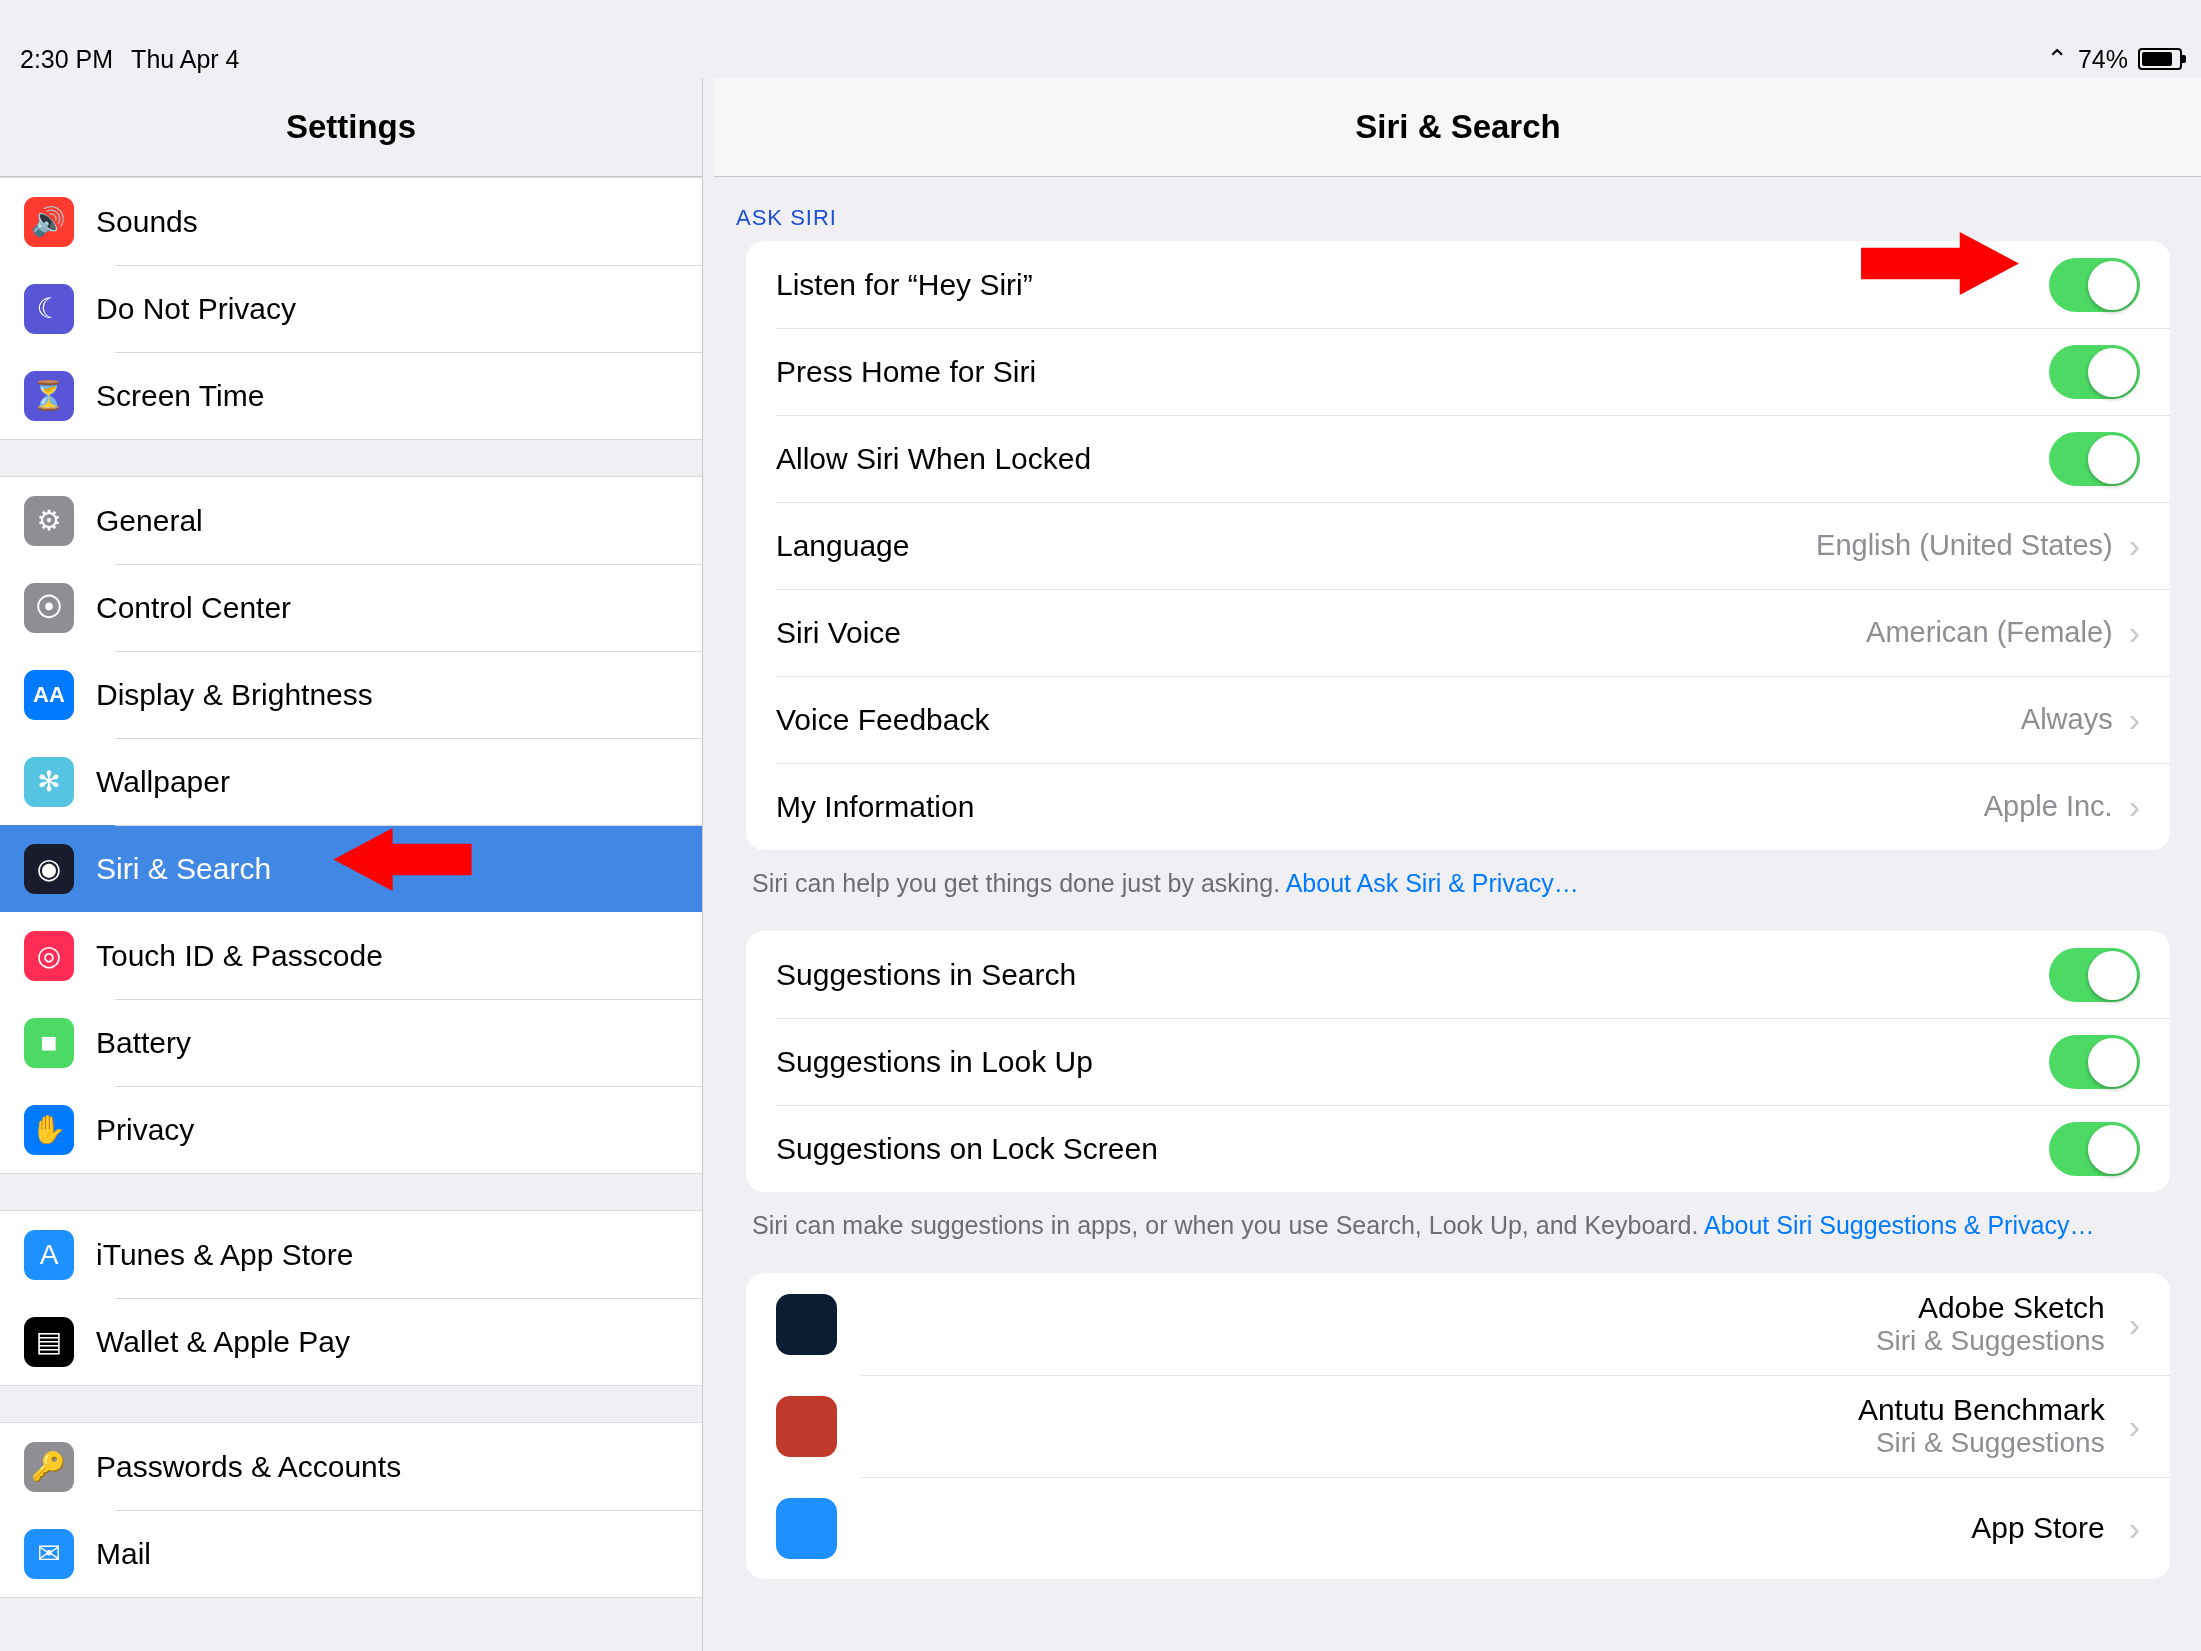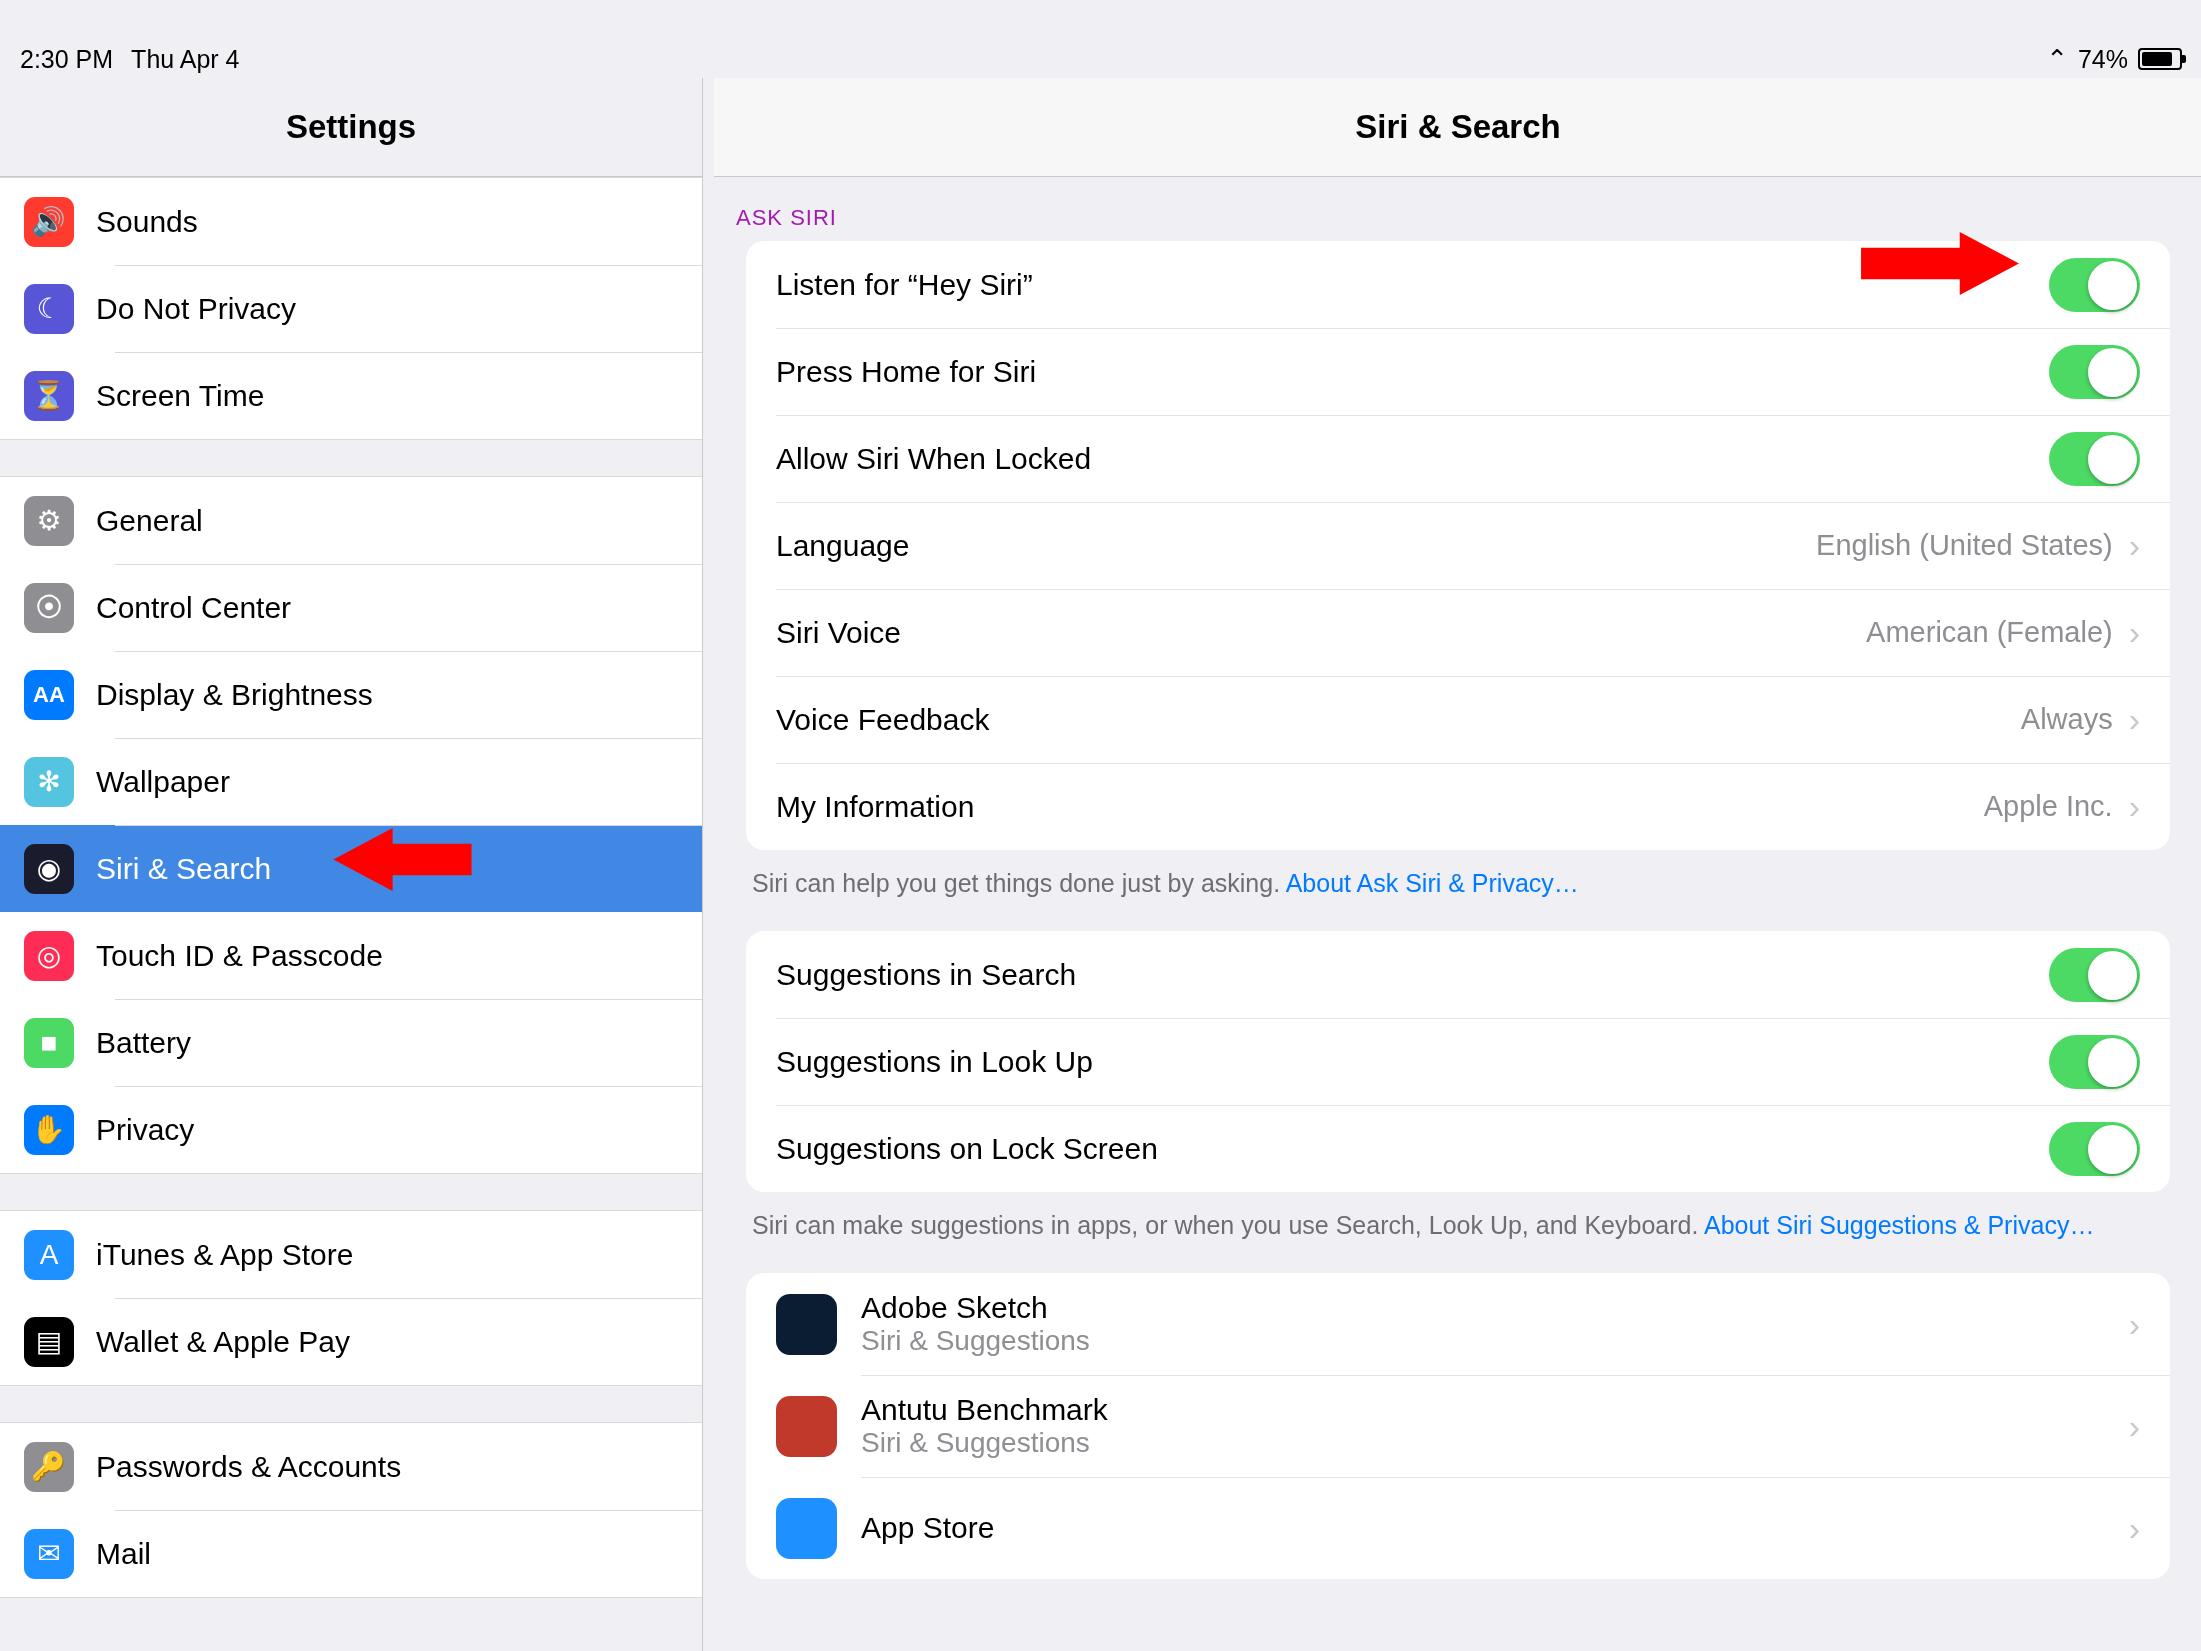--- a/index.html
+++ b/index.html
@@ -22,37 +22,37 @@
 .sidegap { height:36px; }
 
 .sidegroup { background:#fff; border-top:1px solid #d9d9d9; border-bottom:1px solid #d9d9d9; }
 .siderow { display:flex; align-items:center; gap:22px; height:87px; padding:0 24px; position:relative; }
 .siderow + .siderow::before { content:""; position:absolute; left:115px; right:0; top:0; height:1px; background:#d9d9d9; }
 .siderow.selected { background:#4088e4; color:#fff; }
 .siderow.selected + .siderow::before { display:none; }
 .sideicon { width:50px; height:50px; border-radius:11px; flex-shrink:0; display:flex; align-items:center; justify-content:center; color:#fff; font-size:28px; }
 .sidelabel { font-size:30px; }
 
-.secthead { font-size:22px; color:#a21caf; padding:28px 22px 10px; text-transform:uppercase; letter-spacing:1px; }
+.secthead { font-size:22px; color:#1d4ed8; padding:28px 22px 10px; text-transform:uppercase; letter-spacing:1px; }
 .detgroup { background:#fff; border-radius:18px; margin:0 32px; overflow:hidden; }
 .detrow { display:flex; align-items:center; justify-content:space-between; min-height:87px; padding:0 30px; position:relative; }
 .detrow + .detrow::before { content:""; position:absolute; left:30px; right:0; top:0; height:1px; background:#e3e3e3; }
 .detlabel { font-size:30px; }
 .detval { color:#8e8e93; font-size:29px; margin-left:auto; margin-right:16px; }
 .chev { color:#c7c7cc; font-size:34px; font-weight:400; }
 
 .toggle { width:91px; height:54px; border-radius:54px; position:relative; flex-shrink:0; }
 .toggle .knob { position:absolute; top:3px; width:49px; height:49px; border-radius:50%; background:#fff; box-shadow:0 2px 4px rgba(0,0,0,.3); }
 .toggle.on { background:#4cd964; }
 .toggle.on .knob { right:3px; }
 
 .foottext { font-size:25px; color:#6d6d72; padding:16px 38px 30px; line-height:1.4; }
 .foottext a { color:#007aff; text-decoration:none; }
 
-.applist { display:flex; align-items:center; gap:24px; height:102px; padding:18px 30px; position:relative; }
+.applist { display:flex; align-items:center; gap:24px; height:102px; padding:18px 30px; position:relative;text-align:right; }
 .applist + .applist::before { content:""; position:absolute; left:115px; right:0; top:0; height:1px; background:#e3e3e3; }
 .appicon { width:61px; height:61px; border-radius:14px; flex-shrink:0; display:flex; align-items:center; justify-content:center; color:#fff; font-size:32px; }
 .appcol { flex:1; display:flex; flex-direction:column; }
 .apptitle { font-size:30px; }
 .appsub { font-size:28px; color:#8e8e93; }
 
 .redarrow { position:absolute; pointer-events:none; }
 .redarrow svg { display:block; }
 
 .battery { width:44px; height:22px; border:2px solid #000; border-radius:4px; position:relative; }

